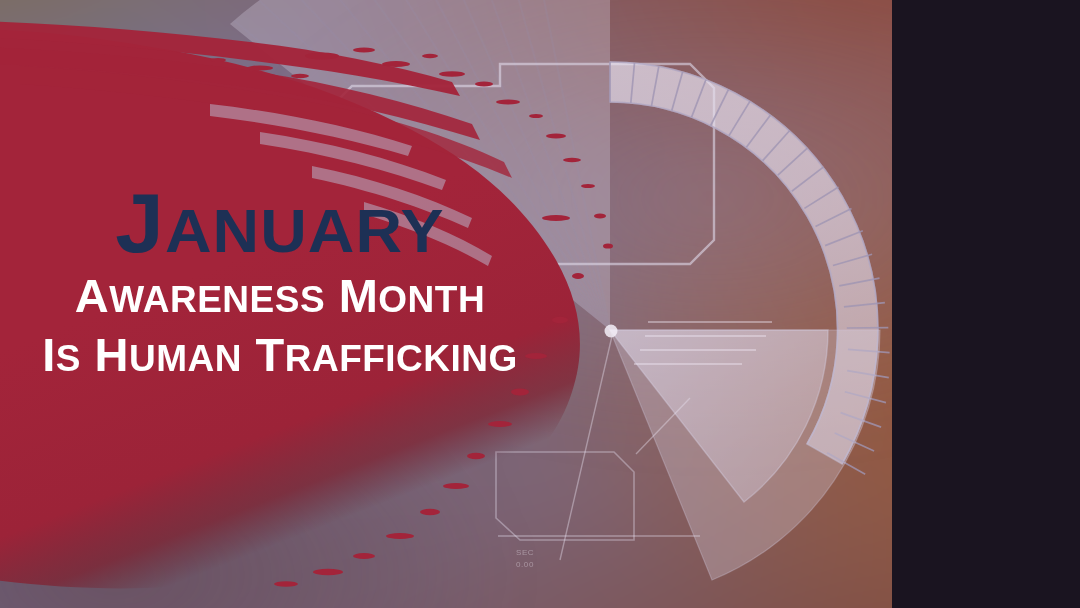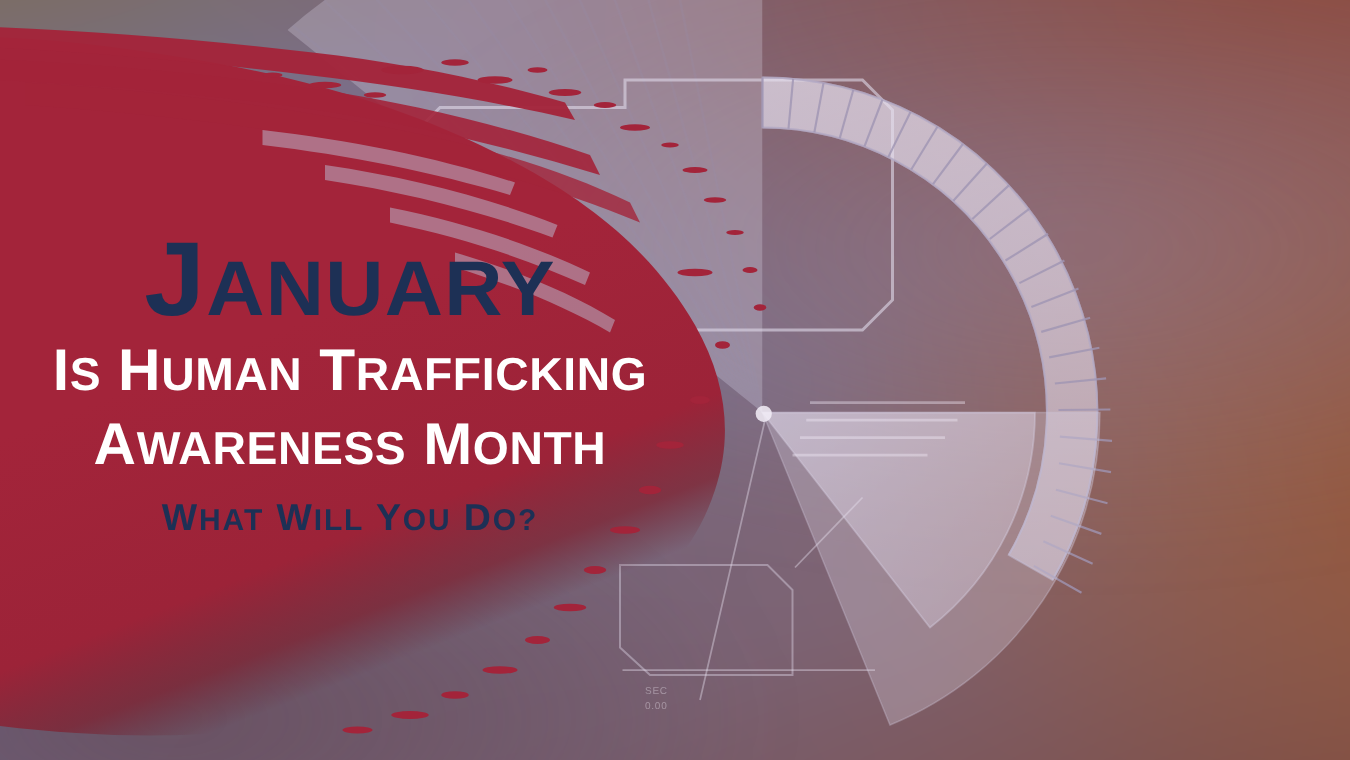--- a/index.html
+++ b/index.html
@@ -1,20 +1,20 @@
 <!DOCTYPE html>
 <html><head>
 <meta charset="utf-8">
 <style>
   html,body{margin:0;padding:0;background:#1a1420;}
   *{box-sizing:border-box;}
 
   #stage{
     position:relative;
-    width:1080px;height:608px;
+    width:892px;height:608px;
     overflow:hidden;
     font-family:"Liberation Sans", sans-serif;
     background:#6b5f77;
     text-decoration:underline;
   }
 
   
   .bg-layer{position:absolute;inset:-12%;}
   .bg-base{
     background:
@@ -280,36 +280,30 @@
     </div>
   </div>
 
   <div class="copy">
 
     <p class="ln ln-title">
       <span class="cap">J</span><span class="sm">ANUARY</span>
     </p>
 
     <p class="ln ln-sub">
+      <span class="cap">A</span><span class="sm">WARENESS</span>
+      <span class="cap">M</span><span class="sm">ONTH</span>
+    </p>
+
+    <p class="ln ln-sub">
       <span class="cap">I</span><span class="sm">S</span>
       <span class="cap">H</span><span class="sm">UMAN</span>
       <span class="cap">T</span><span class="sm">RAFFICKING</span>
     </p>
 
-    <p class="ln ln-sub">
-      <span class="cap">A</span><span class="sm">WARENESS</span>
-      <span class="cap">M</span><span class="sm">ONTH</span>
-    </p>
-
-    <p class="ln ln-kicker">
-      <span class="cap">W</span><span class="sm">HAT</span>
-      <span class="cap">W</span><span class="sm">ILL</span>
-      <span class="cap">Y</span><span class="sm">OU</span>
-      <span class="cap">D</span><span class="sm">O?</span>
-    </p>
   </div>
 
   <div class="microtext">
     <div>SEC</div>
     <div>0.00</div>
   </div>
 
 </div>
 
 </body></html>

